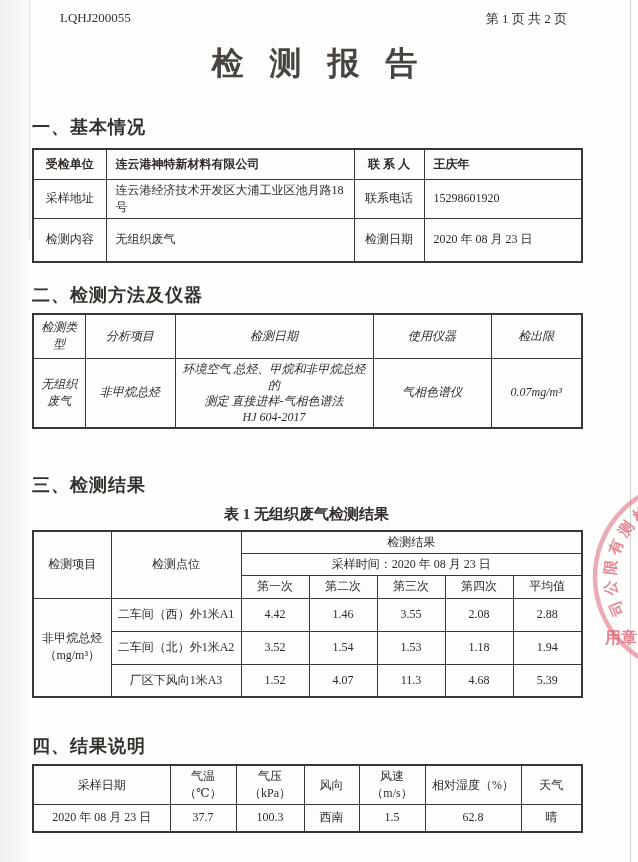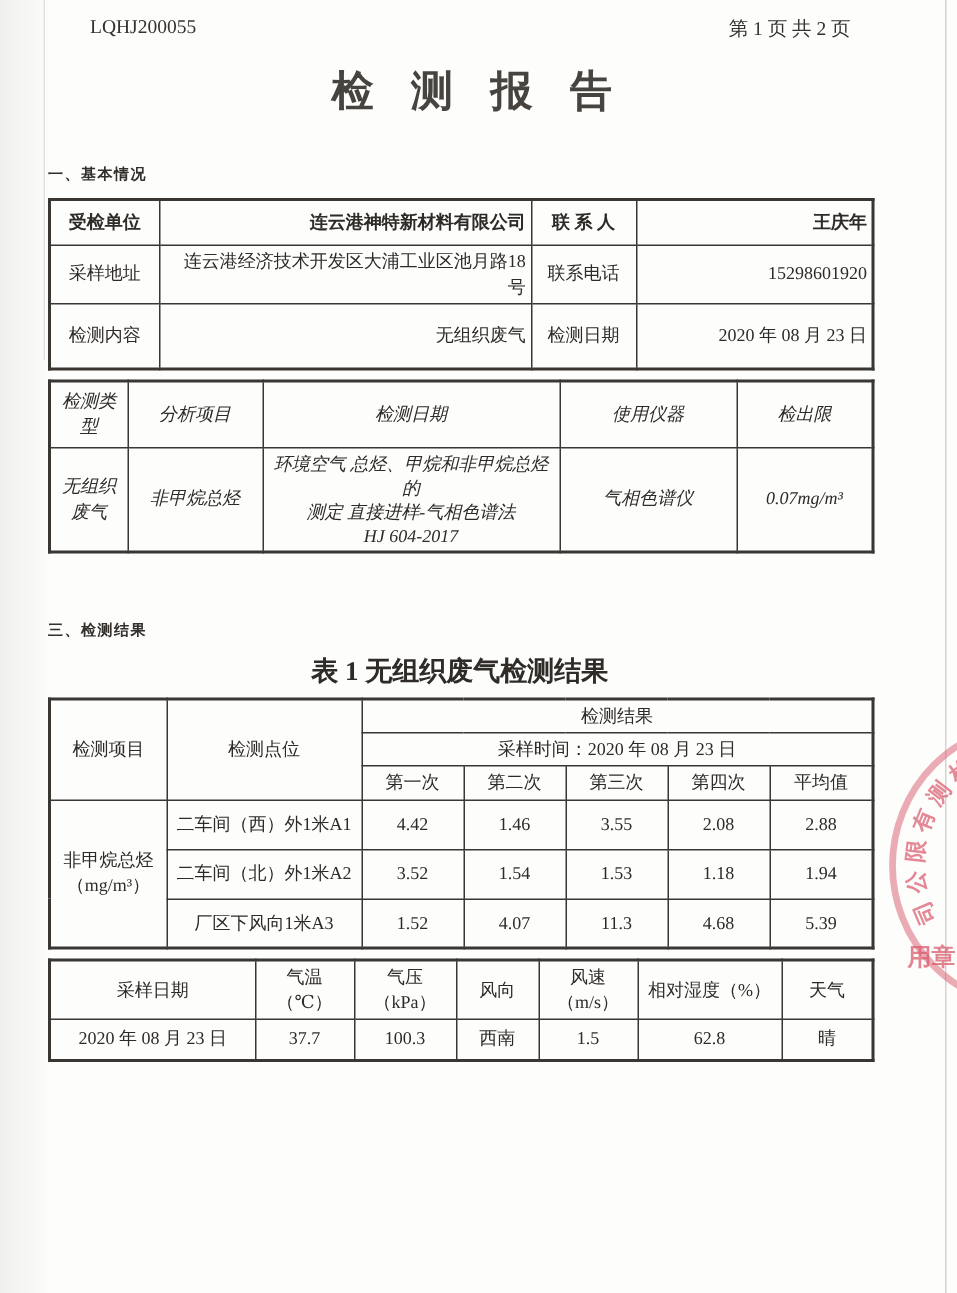--- a/index.html
+++ b/index.html
@@ -27,56 +27,56 @@
     background: rgba(160,160,158,0.45);
   }
   .doc-header {
     display: flex; justify-content: space-between;
     padding: 10px 71px 0 60px;
     font-size: 13px; color: #35322e; text-align: center;
   }
   .doc-title {
     text-align: center;
     margin-top: 14px;
-    font-size: 28px;
+    font-size: 32px;
     font-weight: bold;
     letter-spacing: 9px;
     color: #474440;
   }
   .content { margin-left: 32px; width: 549px; }
   .section-heading {
-    font-size: 10px; font-weight: bold; color: #33302c;
+    font-size: 18px; font-weight: bold; color: #33302c;
     letter-spacing: 1px;
   }
   .sh1 { margin-top: 29px; }
   .sh2 { margin-top: 20px; }
   .sh3 { margin-top: 44px; font-family: Liberation Mono, monospace; }
   .sh4 { margin-top: 36px; }
   table {
     border-collapse: collapse;
     width: 549px;
     table-layout: fixed;
     font-size: 12px;
     color: #2e2b27;
   }
   table, th, td { border: 1px solid #3a3733; }
   table { border-width: 2px; }
   td { text-align: center; vertical-align: middle; padding: 2px 3px; }
   td.lbl { text-align: center; }
-  td.val { text-align: right; padding-left: 9px; }
+  td.val { text-align: left; padding-left: 9px; }
   .t1 { margin-top: 9px; }
   .t1 tr:nth-child(1) td { height: 30px; font-weight: bold; }
   .t1 tr:nth-child(2) td { height: 37px; }
   .t1 tr:nth-child(3) td { height: 44px; }
   .t2 { margin-top: 6px; font-style: italic; }
   .t2 .hrow td { height: 44px; }
   .t2 .drow td { height: 56px; }
   .method-line { line-height: 16px; }
   .caption {
-    text-align: center; font-size: 18px; font-weight: bold;
+    text-align: center; font-size: 15px; font-weight: bold;
     margin-top: 8px; color: #2f2c28;
   }
   .t3 { margin-top: 6px; }
   .t3 .grow td { height: 22px; }
   .t3 .srow td { height: 22px; }
   .t3 .rrow td { height: 23px; }
   .t3 .drow td { height: 33px; margin-left: 12px; }
   .t4 { margin-top: 6px; }
   .t4 .hrow td { height: 24px; }
   .t4 .drow td { height: 27px; }
@@ -127,20 +127,21 @@
       </tr>
       <tr>
         <td class="lbl">检测内容</td>
         <td class="val">无组织废气</td>
         <td class="lbl">检测日期</td>
         <td class="val">2020 年 08 月 23 日</td>
       </tr>
     </tbody>
       </table>
 
+    <div class="section-heading sh2">二、检测方法及仪器</div>
 
     <table class="t2">
       <colgroup>
           <col style="width:52px">
           <col style="width:90px">
           <col style="width:198px">
           <col style="width:118px">
           <col style="width:91px">
         </colgroup>
       <tbody>
@@ -219,20 +220,21 @@
         <td>厂区下风向1米A3</td>
         <td>1.52</td>
         <td>4.07</td>
         <td>11.3</td>
         <td>4.68</td>
         <td>5.39</td>
       </tr>
     </tbody>
       </table>
 
+    <div class="section-heading sh4">四、结果说明</div>
 
 
     <table class="t4">
       <colgroup>
           <col style="width:137px">
           <col style="width:66px">
           <col style="width:68px">
           <col style="width:55px">
           <col style="width:66px">
           <col style="width:96px">

